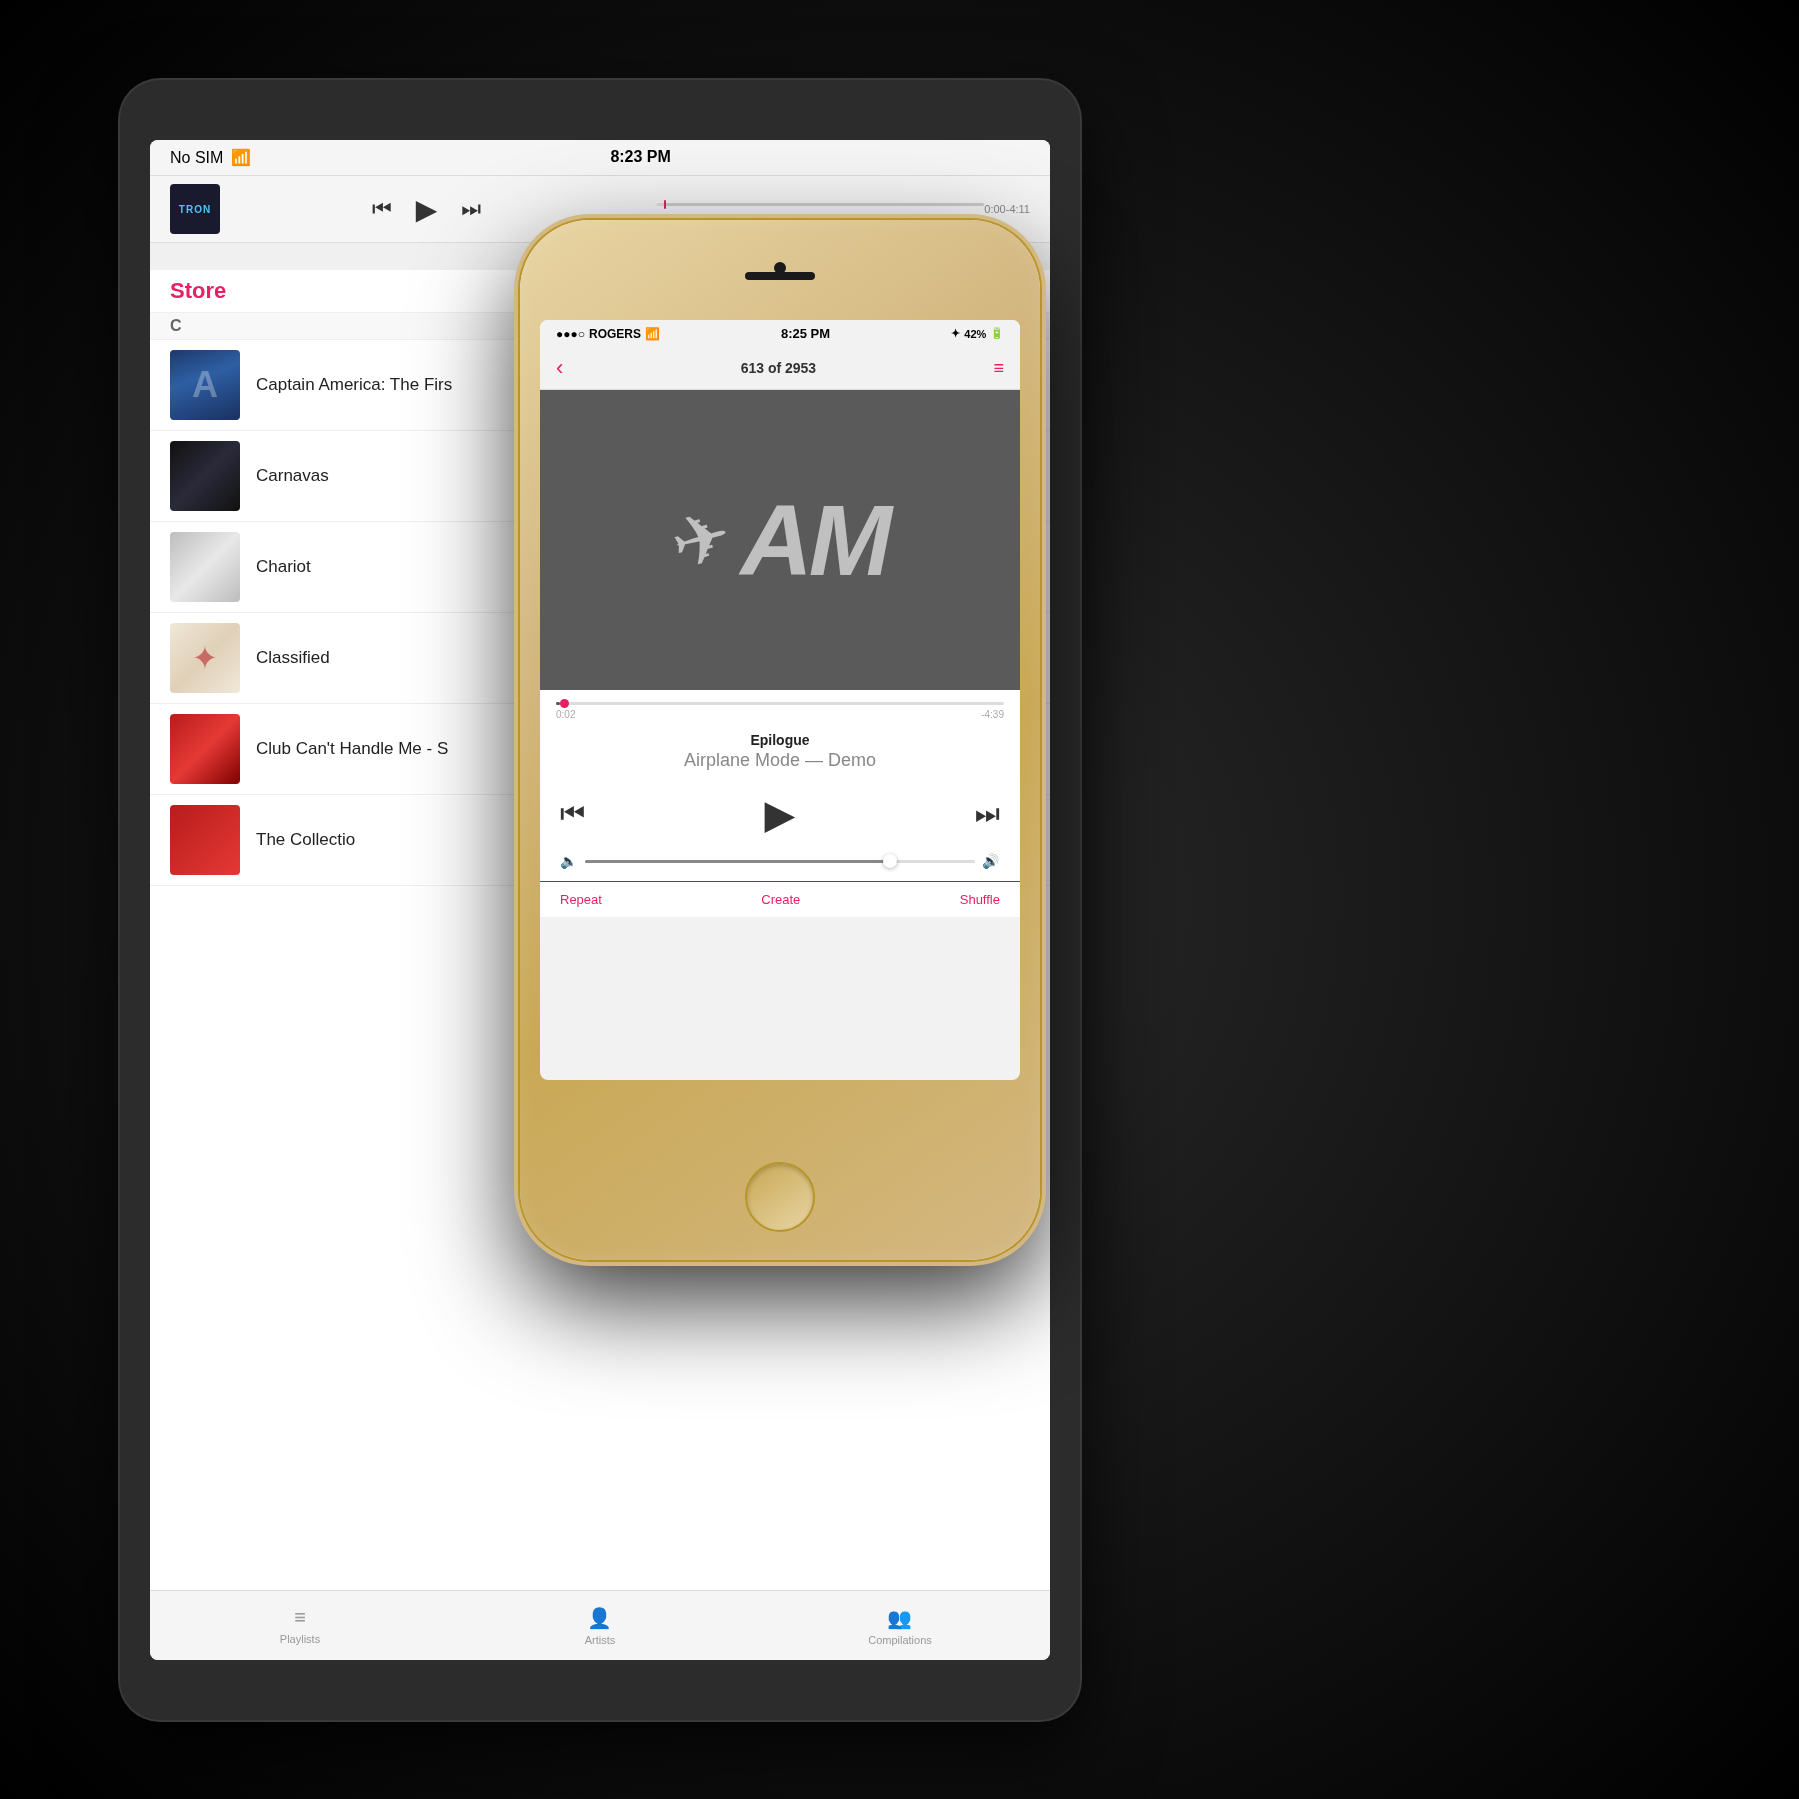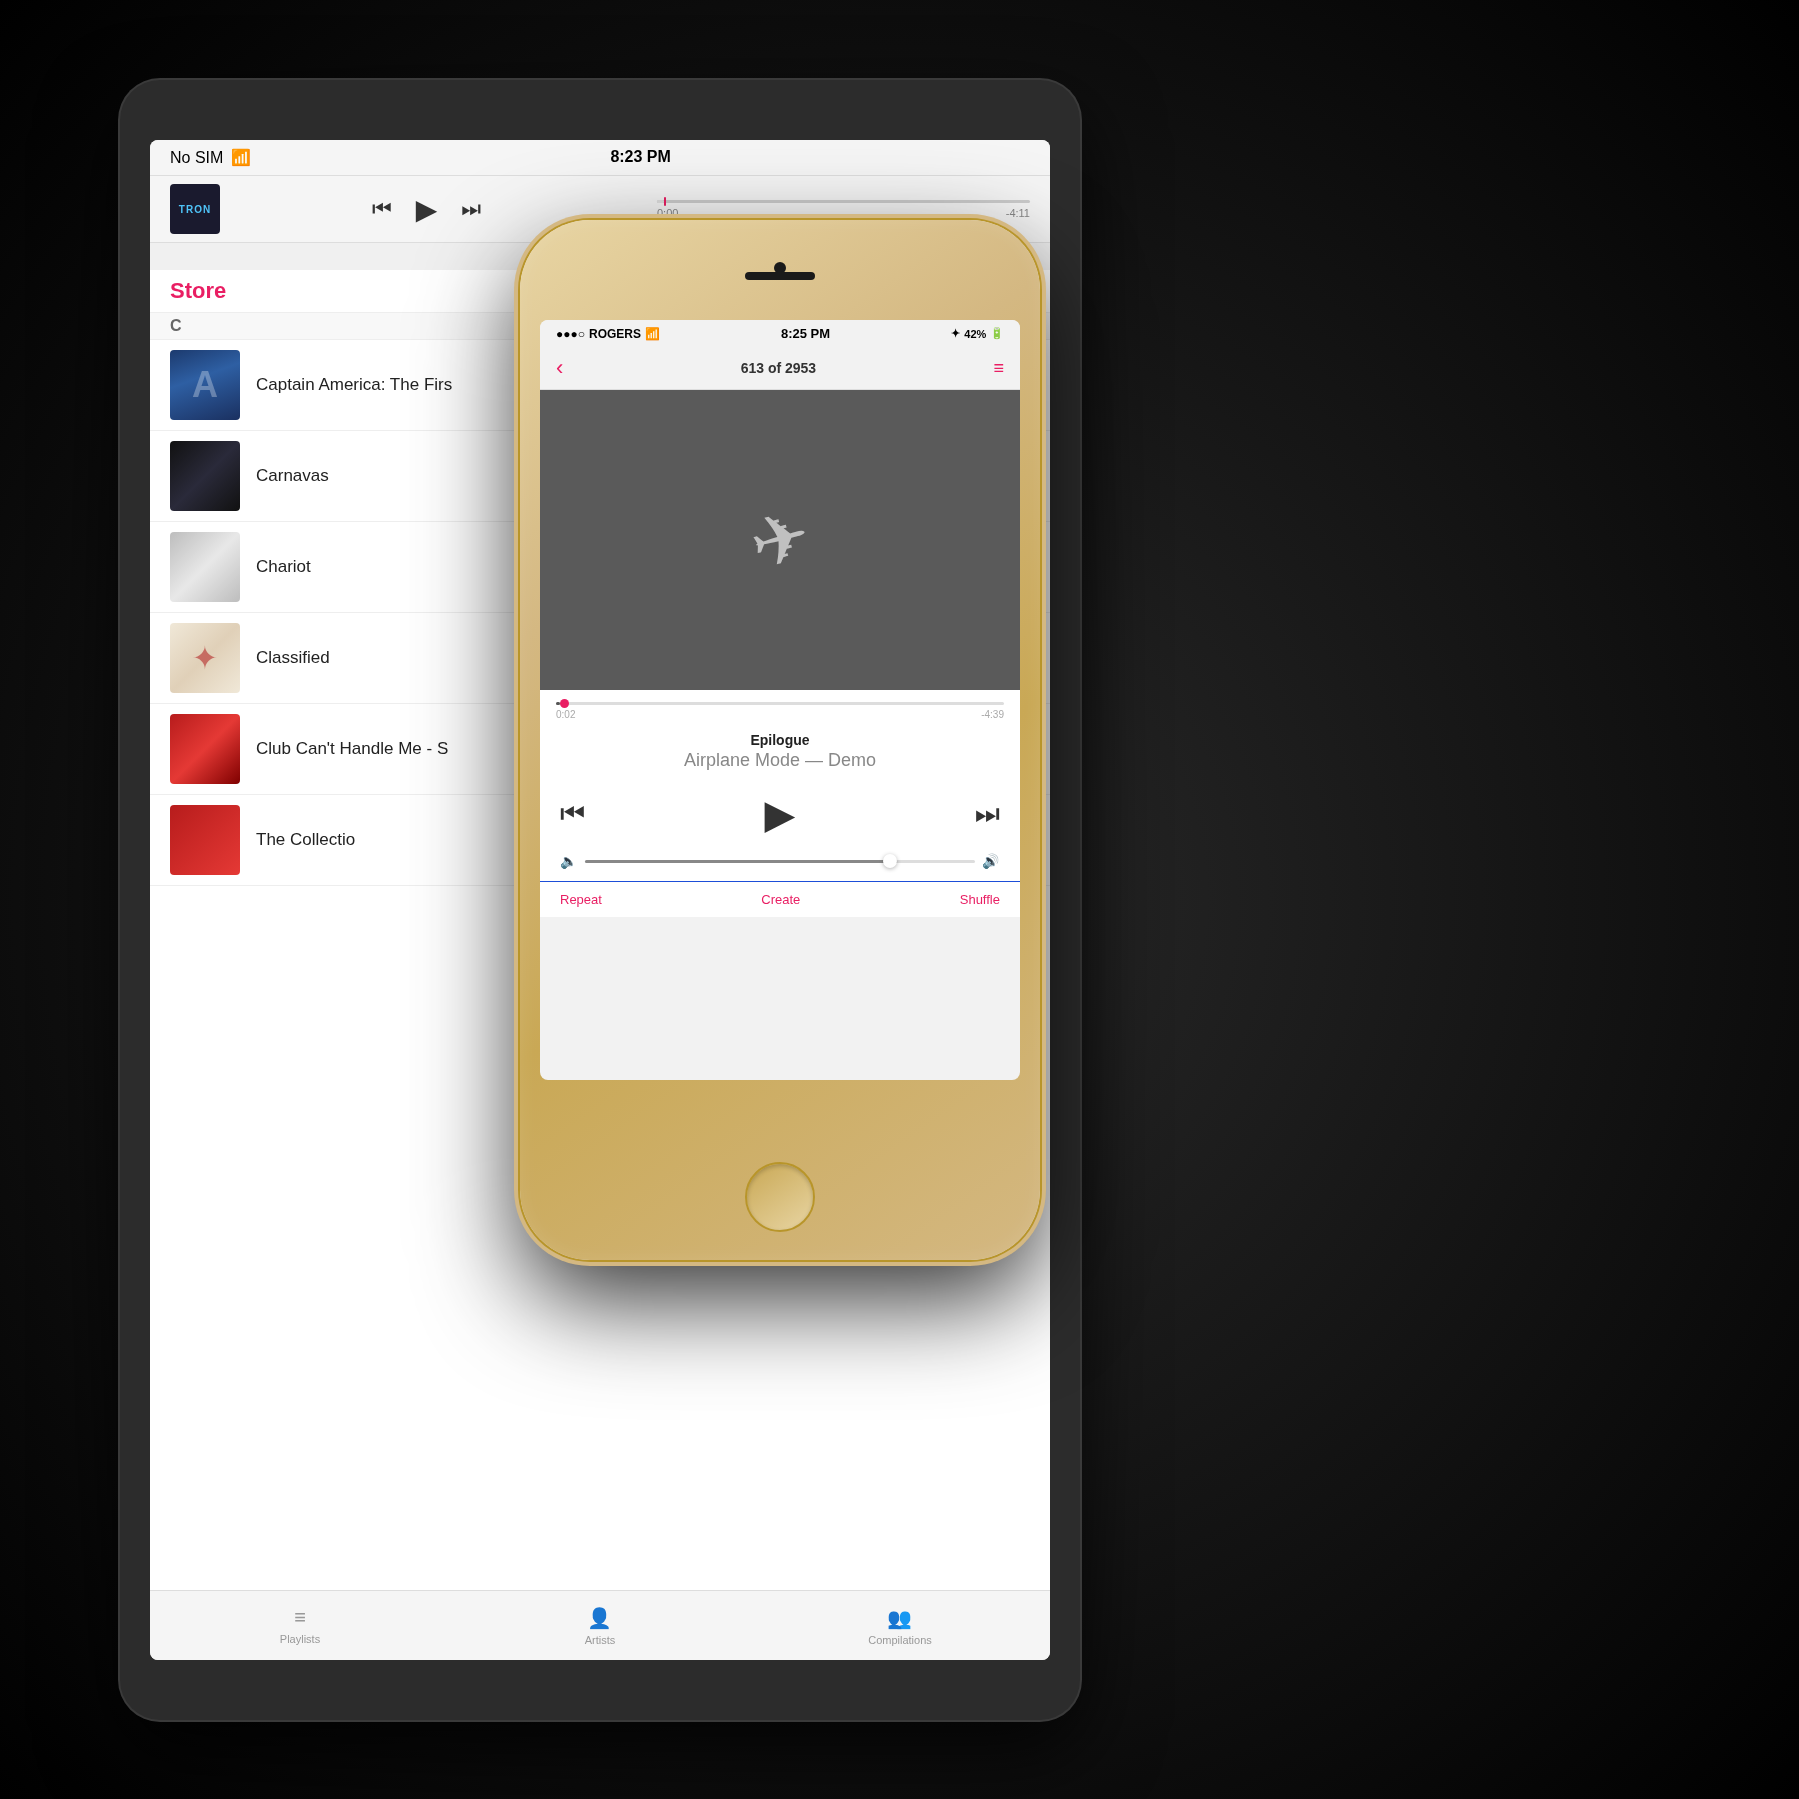--- a/index.html
+++ b/index.html
@@ -97,21 +97,21 @@
     }
 
     .ipad-play-btn {
       font-size: 28px;
       color: #333;
     }
 
     .progress-bar-container {
       flex: 1;
       display: flex;
-      flex-direction: column;
+      flex-direction: row;
       margin-left: 24px;
     }
 
     .progress-bar {
       width: 100%;
       height: 3px;
       background: #ccc;
       border-radius: 2px;
       margin-bottom: 4px;
       position: relative;
@@ -659,20 +659,21 @@
 
     <div class="iphone-nav-bar">
       <span class="iphone-back-btn">‹</span>
       <span class="iphone-nav-title">613 of 2953</span>
       <span class="iphone-nav-right">≡</span>
     </div>
 
     <div class="iphone-album-art">
       <div class="am-logo">
         <span class="am-plane">✈</span>
+        <span class="am-text">AM</span>
       </div>
     </div>
 
     <div class="iphone-progress">
       <div class="iphone-progress-bar">
         <div class="iphone-progress-fill"></div>
         <div class="iphone-progress-dot"></div>
       </div>
       <div class="iphone-progress-times">
         <span>0:02</span>

